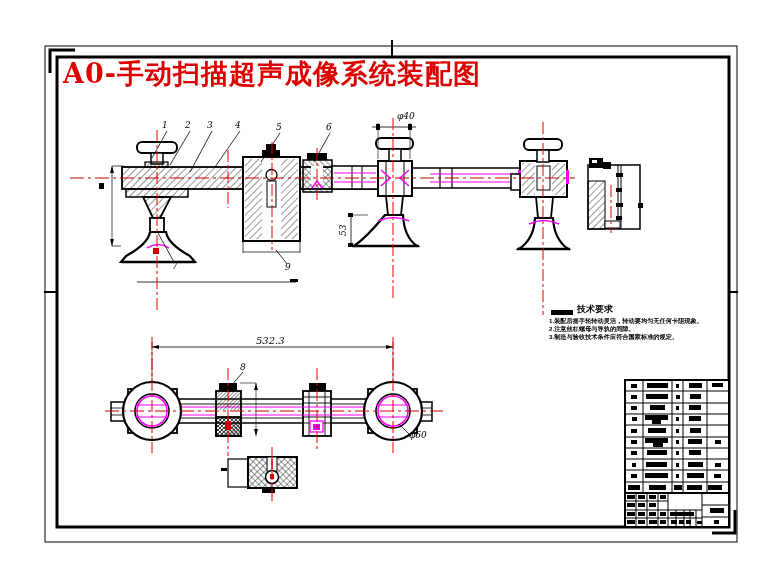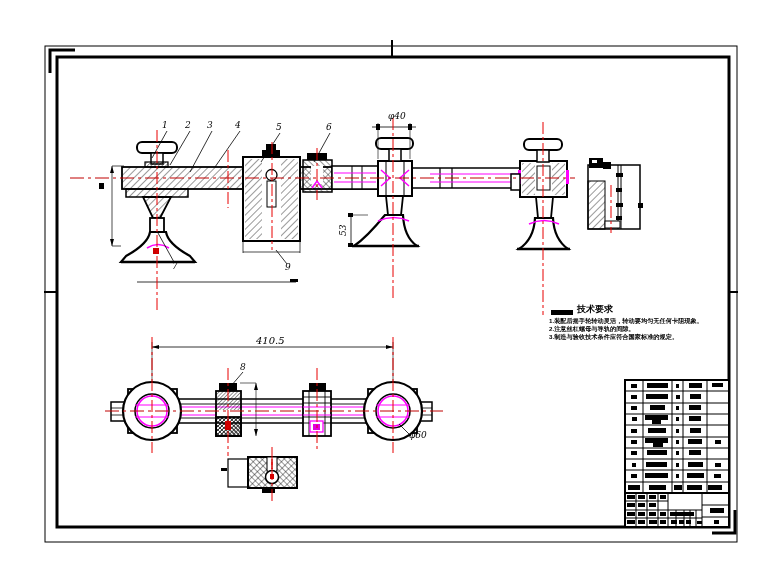--- a/index.html
+++ b/index.html
@@ -377,34 +377,35 @@
       <rect x="671" y="520" width="6" height="4"></rect>
           <rect x="679" y="520" width="5" height="4"></rect>
           <rect x="686" y="520" width="5" height="4"></rect>
           <rect x="697" y="521" width="5" height="3"></rect>
       <rect x="710" y="508" width="14" height="5"></rect>
       <rect x="714" y="520" width="5" height="4"></rect>
     </g>
   </g>
 </svg>
 
+  <div id="title" class="txt">A0-手动扫描超声成像系统装配图</div>
 
   <span class="txt plabel" style="left:162px;top:121px;">1</span>
   <span class="txt plabel" style="left:185px;top:121px;">2</span>
   <span class="txt plabel" style="left:207px;top:121px;">3</span>
   <span class="txt plabel" style="left:235px;top:121px;">4</span>
   <span class="txt plabel" style="left:276px;top:123px;">5</span>
   <span class="txt plabel" style="left:326px;top:123px;">6</span>
   <span class="txt plabel" style="left:172px;top:262px;">7</span>
   <span class="txt plabel" style="left:240px;top:363px;">8</span>
   <span class="txt plabel" style="left:285px;top:263px;">9</span>
 
-  <span class="txt dim" style="left:388px;top:112px;">φ40</span>
+  <span class="txt dim" style="left:397px;top:112px;">φ40</span>
   <span id="dim53" class="txt dim" style="left:339px;top:236px;">53</span>
-  <span class="txt dim" style="left:256px;top:336px;font-size:10px;">410.5</span>
+  <span class="txt dim" style="left:256px;top:336px;font-size:10px;">532.3</span>
   <span class="txt dim" style="left:409px;top:431px;">φ60</span>
 
   <span id="techhead" class="txt">技术要求</span>
   <span id="tl1" class="txt techline">1.装配后摇手轮转动灵活，转动要均匀无任何卡阻现象。</span>
   <span id="tl2" class="txt techline">2.注意丝杠螺母与导轨的间隙。</span>
   <span id="tl3" class="txt techline">3.制造与验收技术条件应符合国家标准的规定。</span>
 
 </div>
 
 </body></html>

